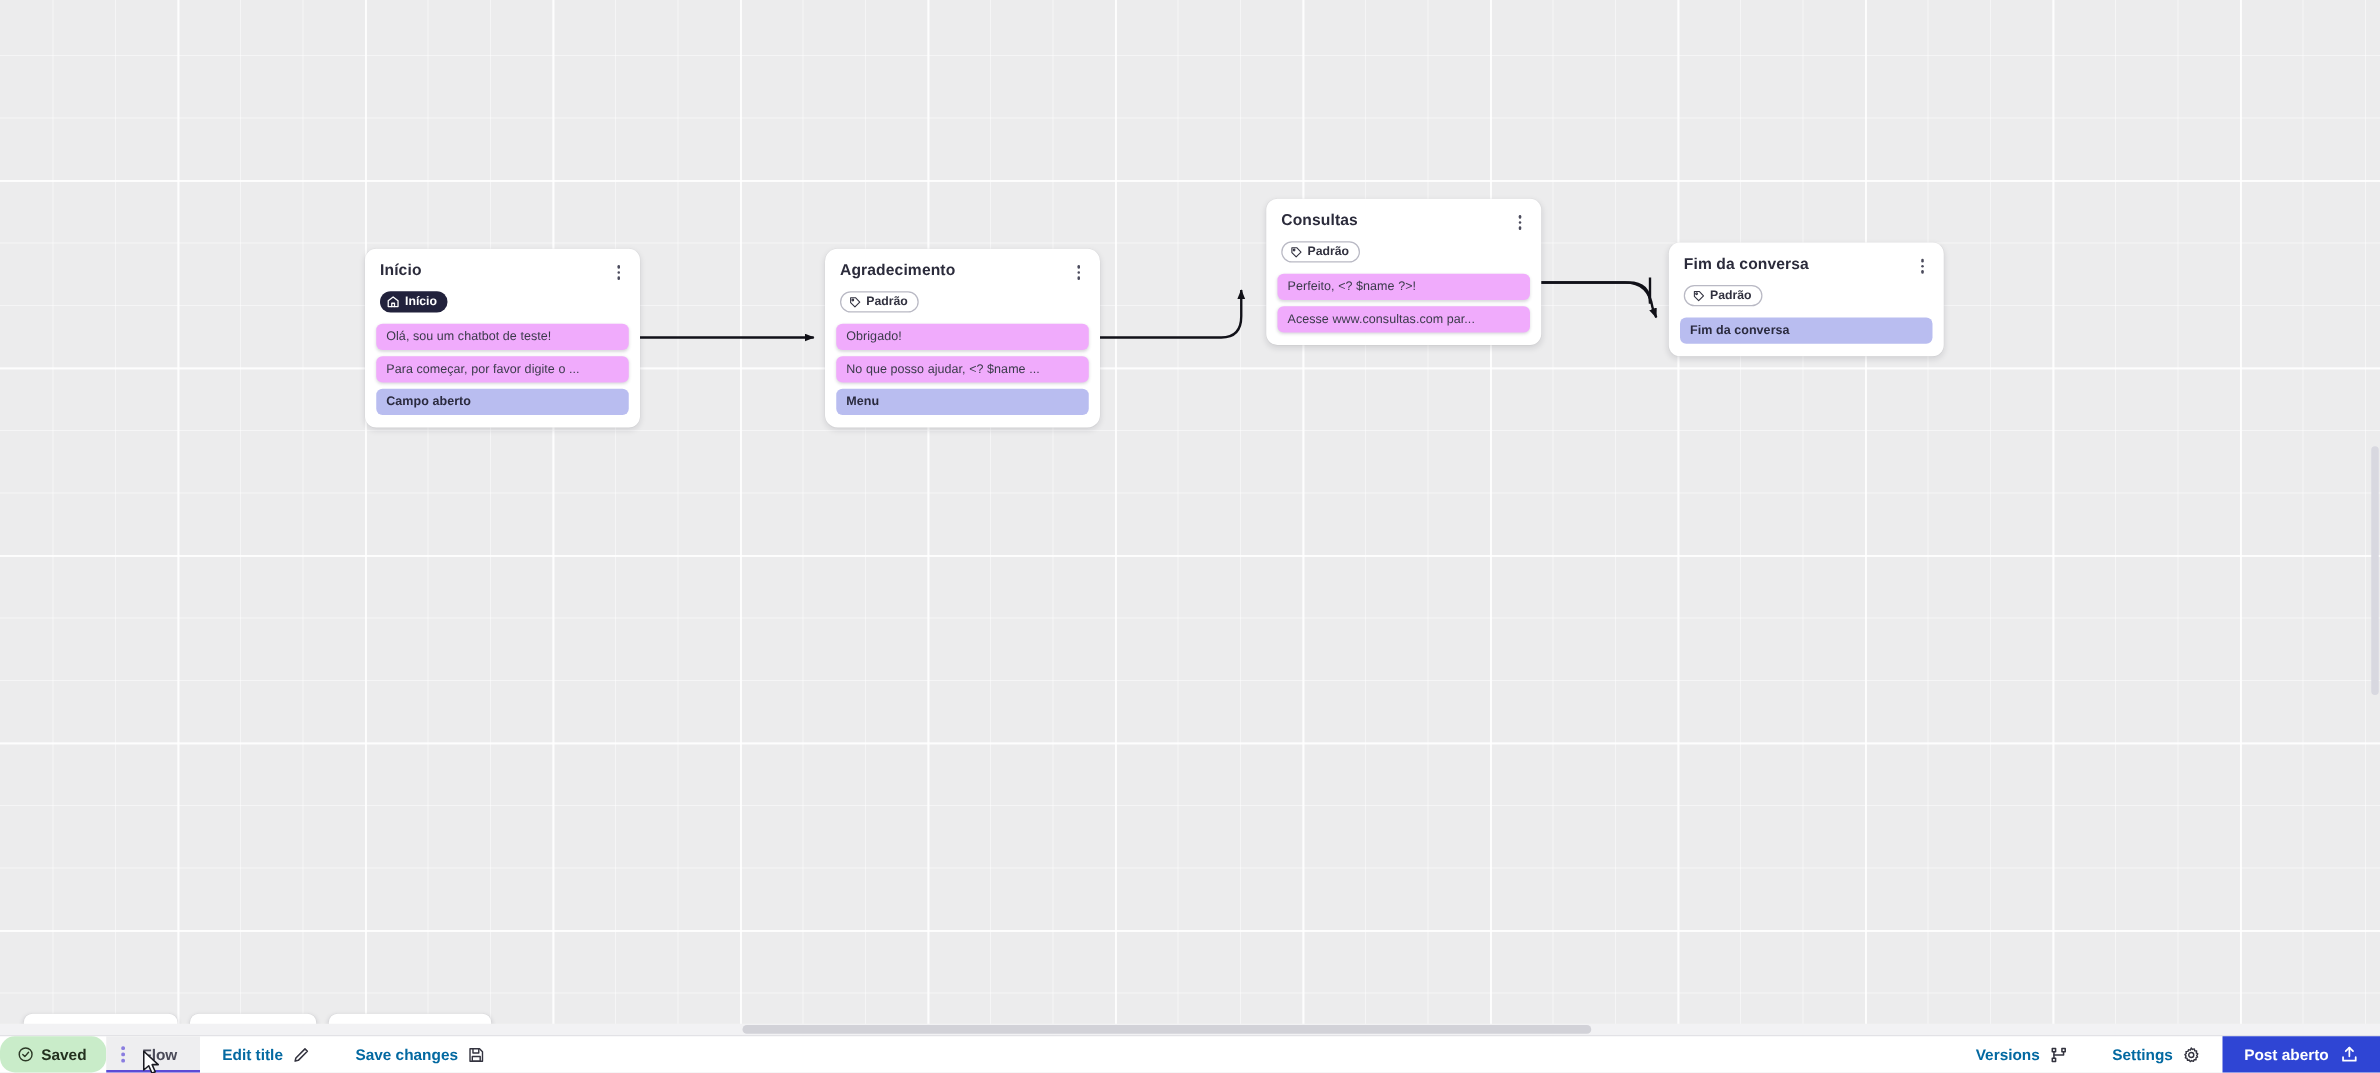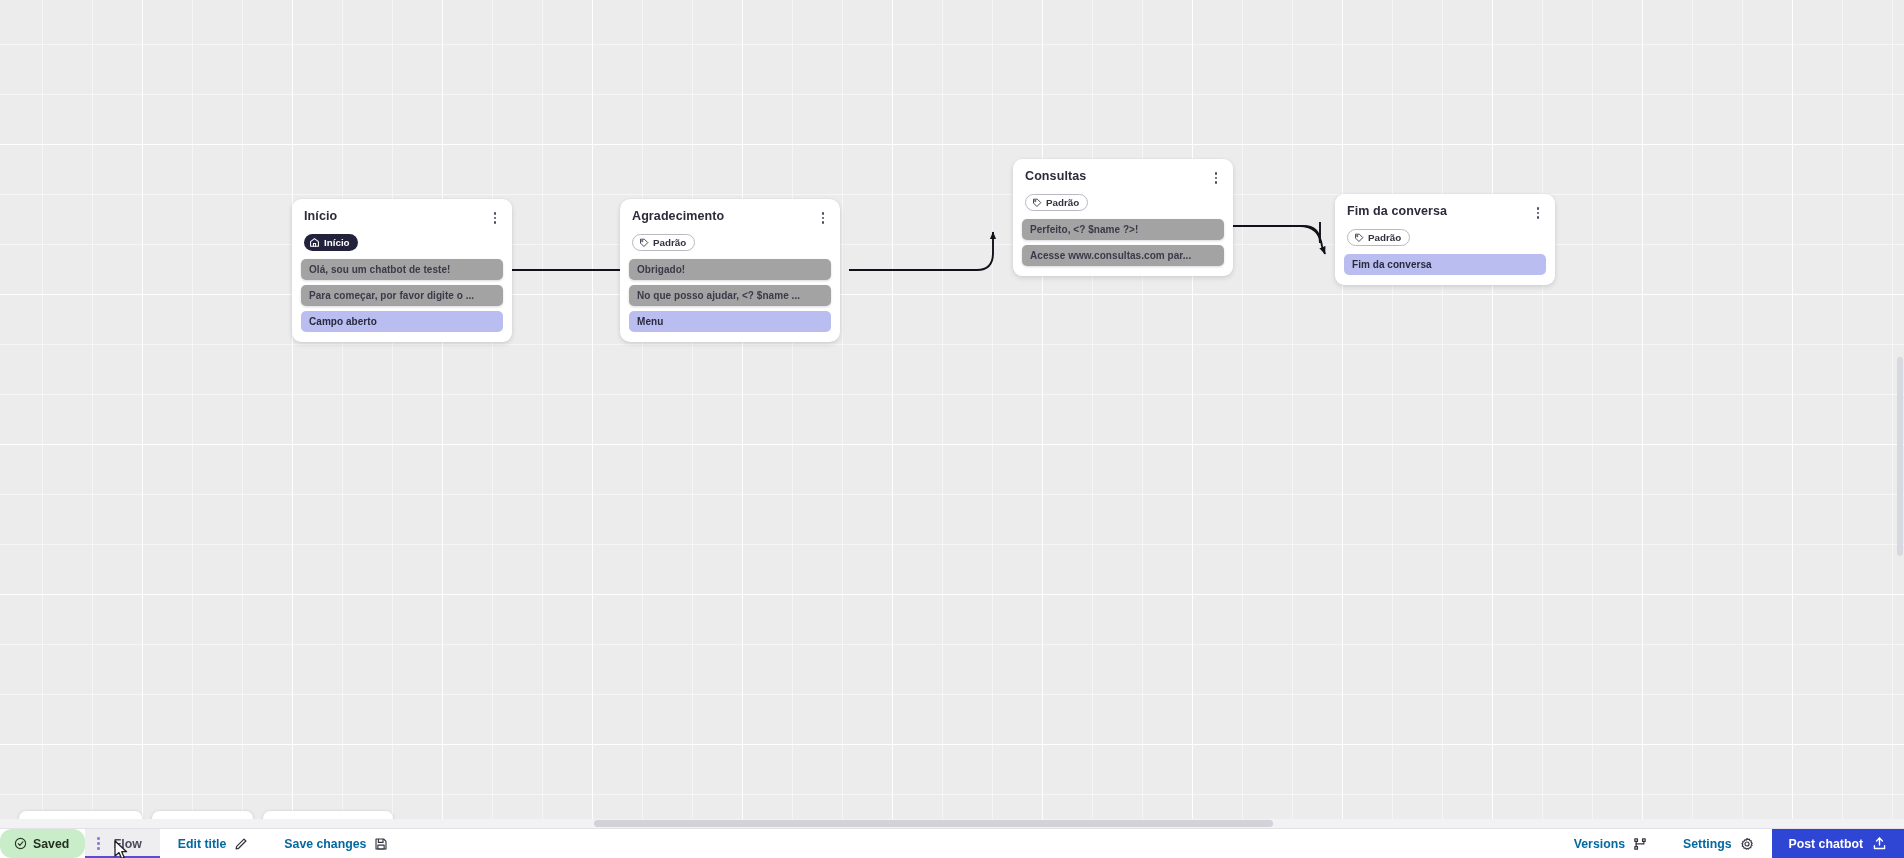--- a/index.html
+++ b/index.html
@@ -80,26 +80,26 @@
   .row {
     height: 21px;
     border-radius: 5px;
     display: flex; align-items: center;
     padding: 0 8px;
     font-size: 10px;
     color: #3a3a4a;
     letter-spacing: .05px;
     white-space: nowrap; overflow: hidden;
   }
-  .row.msg { background:#a3a3a3; box-shadow: 0 1px 2.5px rgba(20,20,40,0.16); font-weight: bold;}
+  .row.msg { background:#f0abfc; box-shadow: 0 1px 2.5px rgba(20,20,40,0.16);}
   .row.action { background:#b9bdf0; color:#2a2a3e; font-weight:700; box-shadow:none;}
 
   
   #node-inicio      { left: 292px; top: 199px; }
-  #node-agradec     { left: 620px; top: 199px; border-radius: 10px; }
+  #node-agradec     { left: 660px; top: 199px; border-radius: 10px; }
   #node-consultas   { left: 1013px; top: 159px; }
   #node-fim         { left: 1335px; top: 194px; }
 
   
   .toolbar { position:absolute; bottom: 18px; left: 19px; display:flex; gap:10px; z-index:6;}
   .tb-group {
     background:#fff; border-radius:7px;
     box-shadow: 0 1px 4px rgba(20,20,40,0.14), 0 0 0 0.5px rgba(0,0,0,0.04);
     height: 29px; display:flex; align-items:center; padding: 0 11px; gap: 9px;
     font-size: 12.5px; color: #33333f; font-weight: 400;
@@ -375,21 +375,21 @@
 
   <div class="sb-item">
     <span>Settings</span>
     <svg width="14" height="14" viewBox="0 0 16 16" fill="none" stroke="#33333f" stroke-width="1.3" stroke-linejoin="round">
       <circle cx="8" cy="8" r="2.3"></circle>
       <path d="M8 1.6 L9.1 2.9 L10.8 2.4 L11.2 4.1 L12.9 4.3 L12.6 6 L14 7 L13 8.3 L13.8 9.8 L12.3 10.6 L12.4 12.3 L10.7 12.3 L9.9 13.8 L8.4 13.1 L7.1 14 L6.2 12.6 L4.5 12.8 L4.2 11.1 L2.6 10.5 L3.2 8.9 L2.2 7.6 L3.5 6.6 L3.2 4.9 L4.9 4.7 L5.5 3.1 L7.1 3.6 Z"></path>
     </svg>
   </div>
 
   <div class="sb-post">
-    <span>Post chatbot</span>
+    <span>Post aberto</span>
     <svg width="15" height="15" viewBox="0 0 16 16" fill="none" stroke="#ffffff" stroke-width="1.5" stroke-linecap="round" stroke-linejoin="round">
       <path d="M8 2.2 L8 9.6"></path>
         <path d="M4.9 5.3 L8 2.2 L11.1 5.3"></path>
       <path d="M2.6 10.4 L2.6 13.4 L13.4 13.4 L13.4 10.4"></path>
     </svg>
   </div>
 </div>
 
 <svg id="cursor" width="18" height="24" viewBox="0 0 18 24">
   <path d="M1 1 L1 16 L5 12.6 L7.6 18.6 L10.2 17.4 L7.7 11.7 L12.6 11.7 Z" fill="#ffffff" stroke="#1b1b22" stroke-width="1.25" stroke-linejoin="round"></path>

